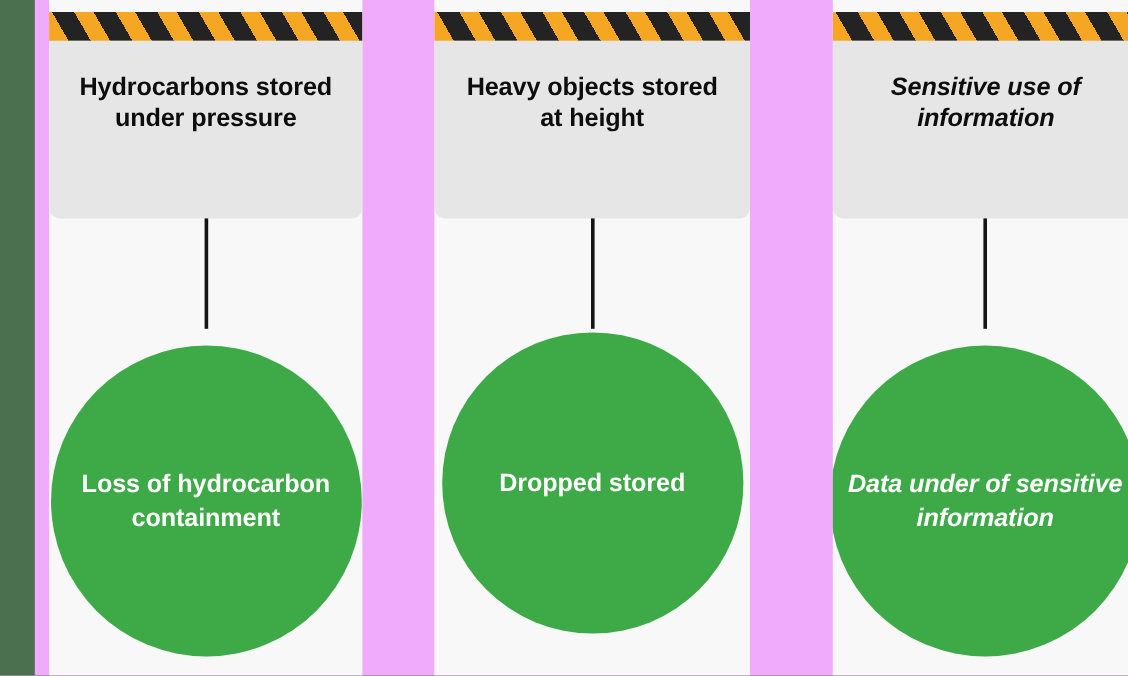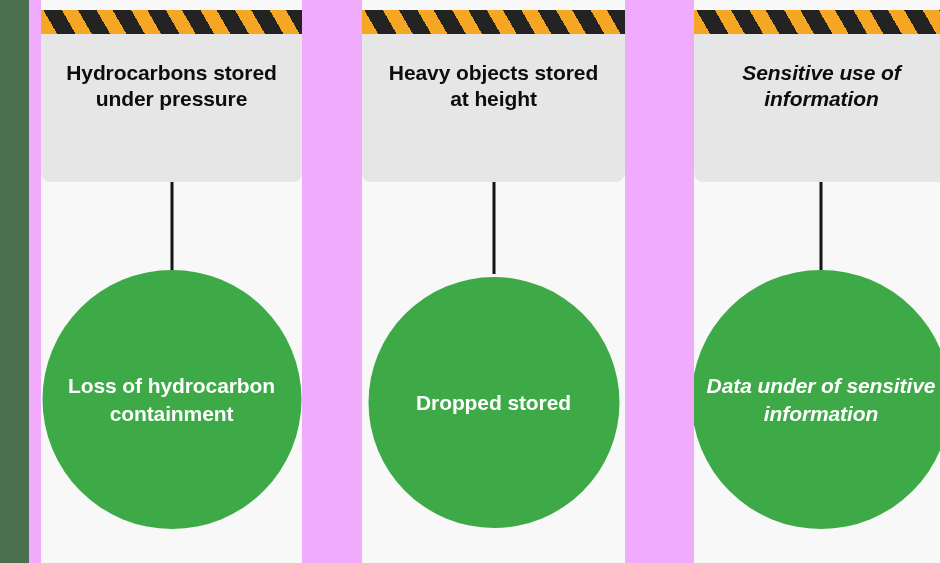--- a/index.html
+++ b/index.html
@@ -92,21 +92,21 @@
   }
   .card-3 .connector { left: calc(50% - 3px); }
 
   
   .circle {
     position: absolute;
     width: 259px;
     height: 259px;
     border-radius: 50%;
     background: #3eaa47;
-    top: 270px;
+    top: 288px;
     left: 50%;
     transform: translateX(-50%);
     display: flex;
     align-items: center;
     justify-content: center;
     box-sizing: border-box;
     padding: 0 12px;
   }
   .card-2 .circle { width: 251px; height: 251px; top: 277px; }
   .card-3 .circle { left: calc(50% - 3px); }

